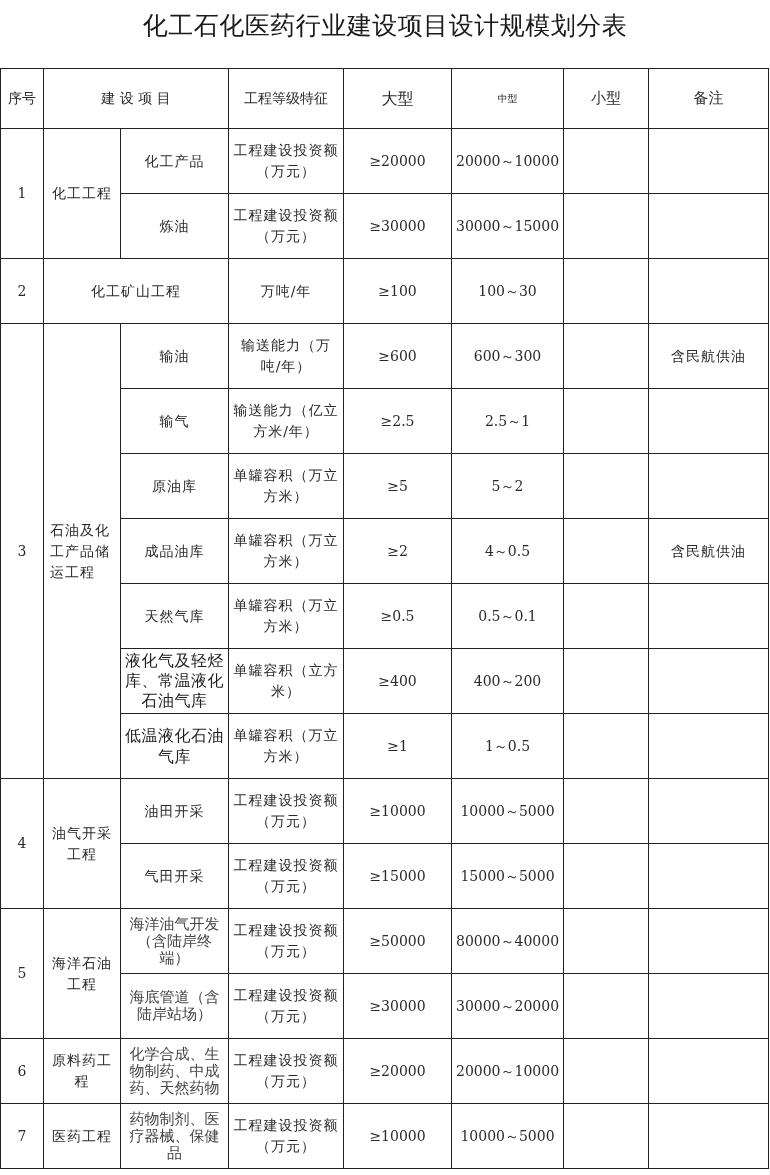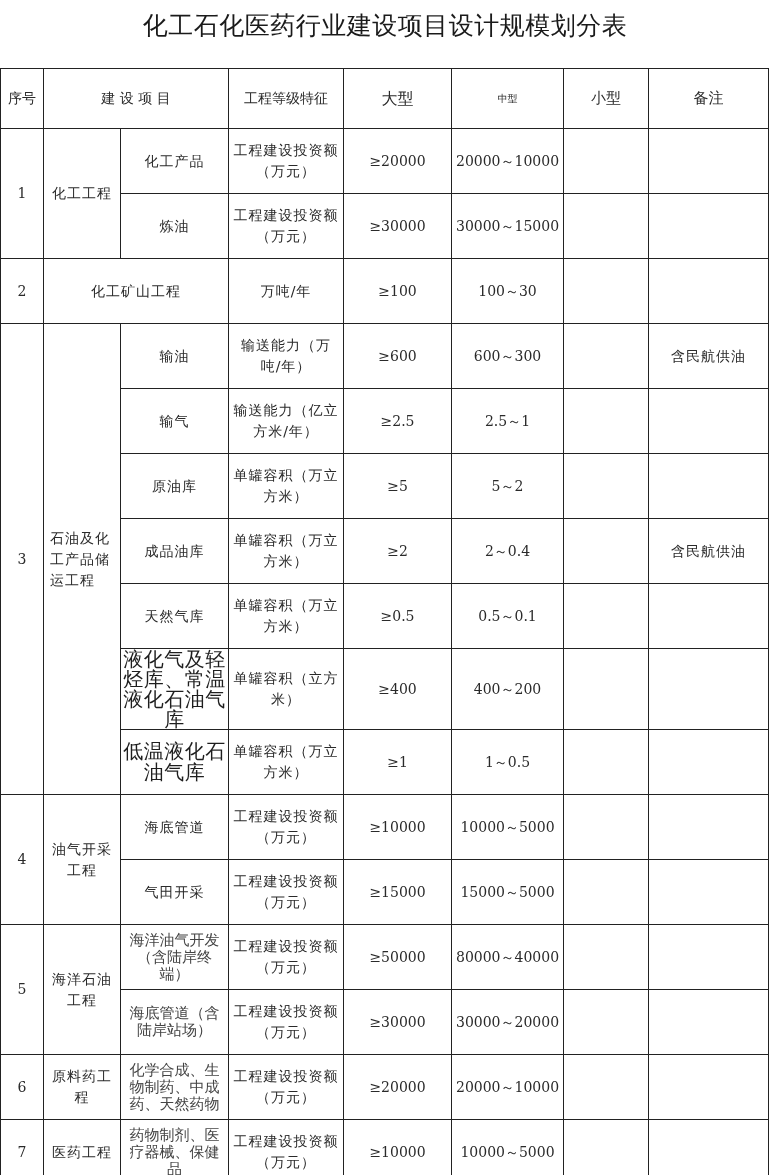--- a/index.html
+++ b/index.html
@@ -11,21 +11,21 @@
                table-layout: fixed; width: 768px; }
   table.grid td, table.grid th { border: 1.5px solid #222; text-align: center;
                vertical-align: middle; padding: 0 2px; font-weight: normal;
                font-size: 14px; line-height: 21px; color: #2a2a2a; overflow: hidden; }
   table.grid th { height: 59px; font-size: 14px; margin-left: 31px; }
   table.grid td { height: 64px; }
   .feat { font-size: 15.5px; line-height: 22px; letter-spacing: 1px; color: #1e1e1e; margin-left: 6px; }
   .cat { font-size: 15.5px; line-height: 22px; letter-spacing: 1px; color: #1e1e1e; }
   .cat.left { text-align: left; padding-left: 6px; }
   .sub { font-size: 13.5px; letter-spacing: 1px; color: #333; }
-  .sub.big { font-size: 20px; color: #1e1e1e; letter-spacing: 0.5px; }
+  .sub.big { font-size: 16px; color: #1e1e1e; letter-spacing: 0.5px; }
   .sub.small { font-size: 15px; line-height: 17px; letter-spacing: 0; color: #444; }
   .num { font-size: 13.5px; font-family: "DejaVu Serif", "Liberation Serif", serif; color: #222; }
   .seq { font-size: 13px; font-family: "DejaVu Serif", "Liberation Serif", serif; }
   .note { font-size: 13px; letter-spacing: 1px; color: #333; }
 </style>
 </head>
 <body>
 
 <div class="title">化工石化医药行业建设项目设计规模划分表</div>
 
@@ -105,21 +105,21 @@
       <td class="feat">单罐容积（万立方米）</td>
       <td class="num">≥5</td>
       <td class="num">5～2</td>
       <td></td>
       <td class="note"></td>
     </tr>
     <tr>
       <td class="sub">成品油库</td>
       <td class="feat">单罐容积（万立方米）</td>
       <td class="num">≥2</td>
-      <td class="num">2～0.4</td>
+      <td class="num">4～0.5</td>
       <td></td>
       <td class="note">含民航供油</td>
     </tr>
     <tr>
       <td class="sub">天然气库</td>
       <td class="feat">单罐容积（万立方米）</td>
       <td class="num">≥0.5</td>
       <td class="num">0.5～0.1</td>
       <td></td>
       <td class="note"></td>
@@ -137,21 +137,21 @@
       <td class="feat">单罐容积（万立方米）</td>
       <td class="num">≥1</td>
       <td class="num">1～0.5</td>
       <td></td>
       <td class="note"></td>
     </tr>
 
     <tr>
       <td rowspan="2" class="seq">4</td>
       <td rowspan="2" class="cat">油气开采工程</td>
-      <td class="sub">海底管道</td>
+      <td class="sub">油田开采</td>
       <td class="feat">工程建设投资额（万元）</td>
       <td class="num">≥10000</td>
       <td class="num">10000～5000</td>
       <td></td>
       <td class="note"></td>
     </tr>
     <tr>
       <td class="sub">气田开采</td>
       <td class="feat">工程建设投资额（万元）</td>
       <td class="num">≥15000</td>

